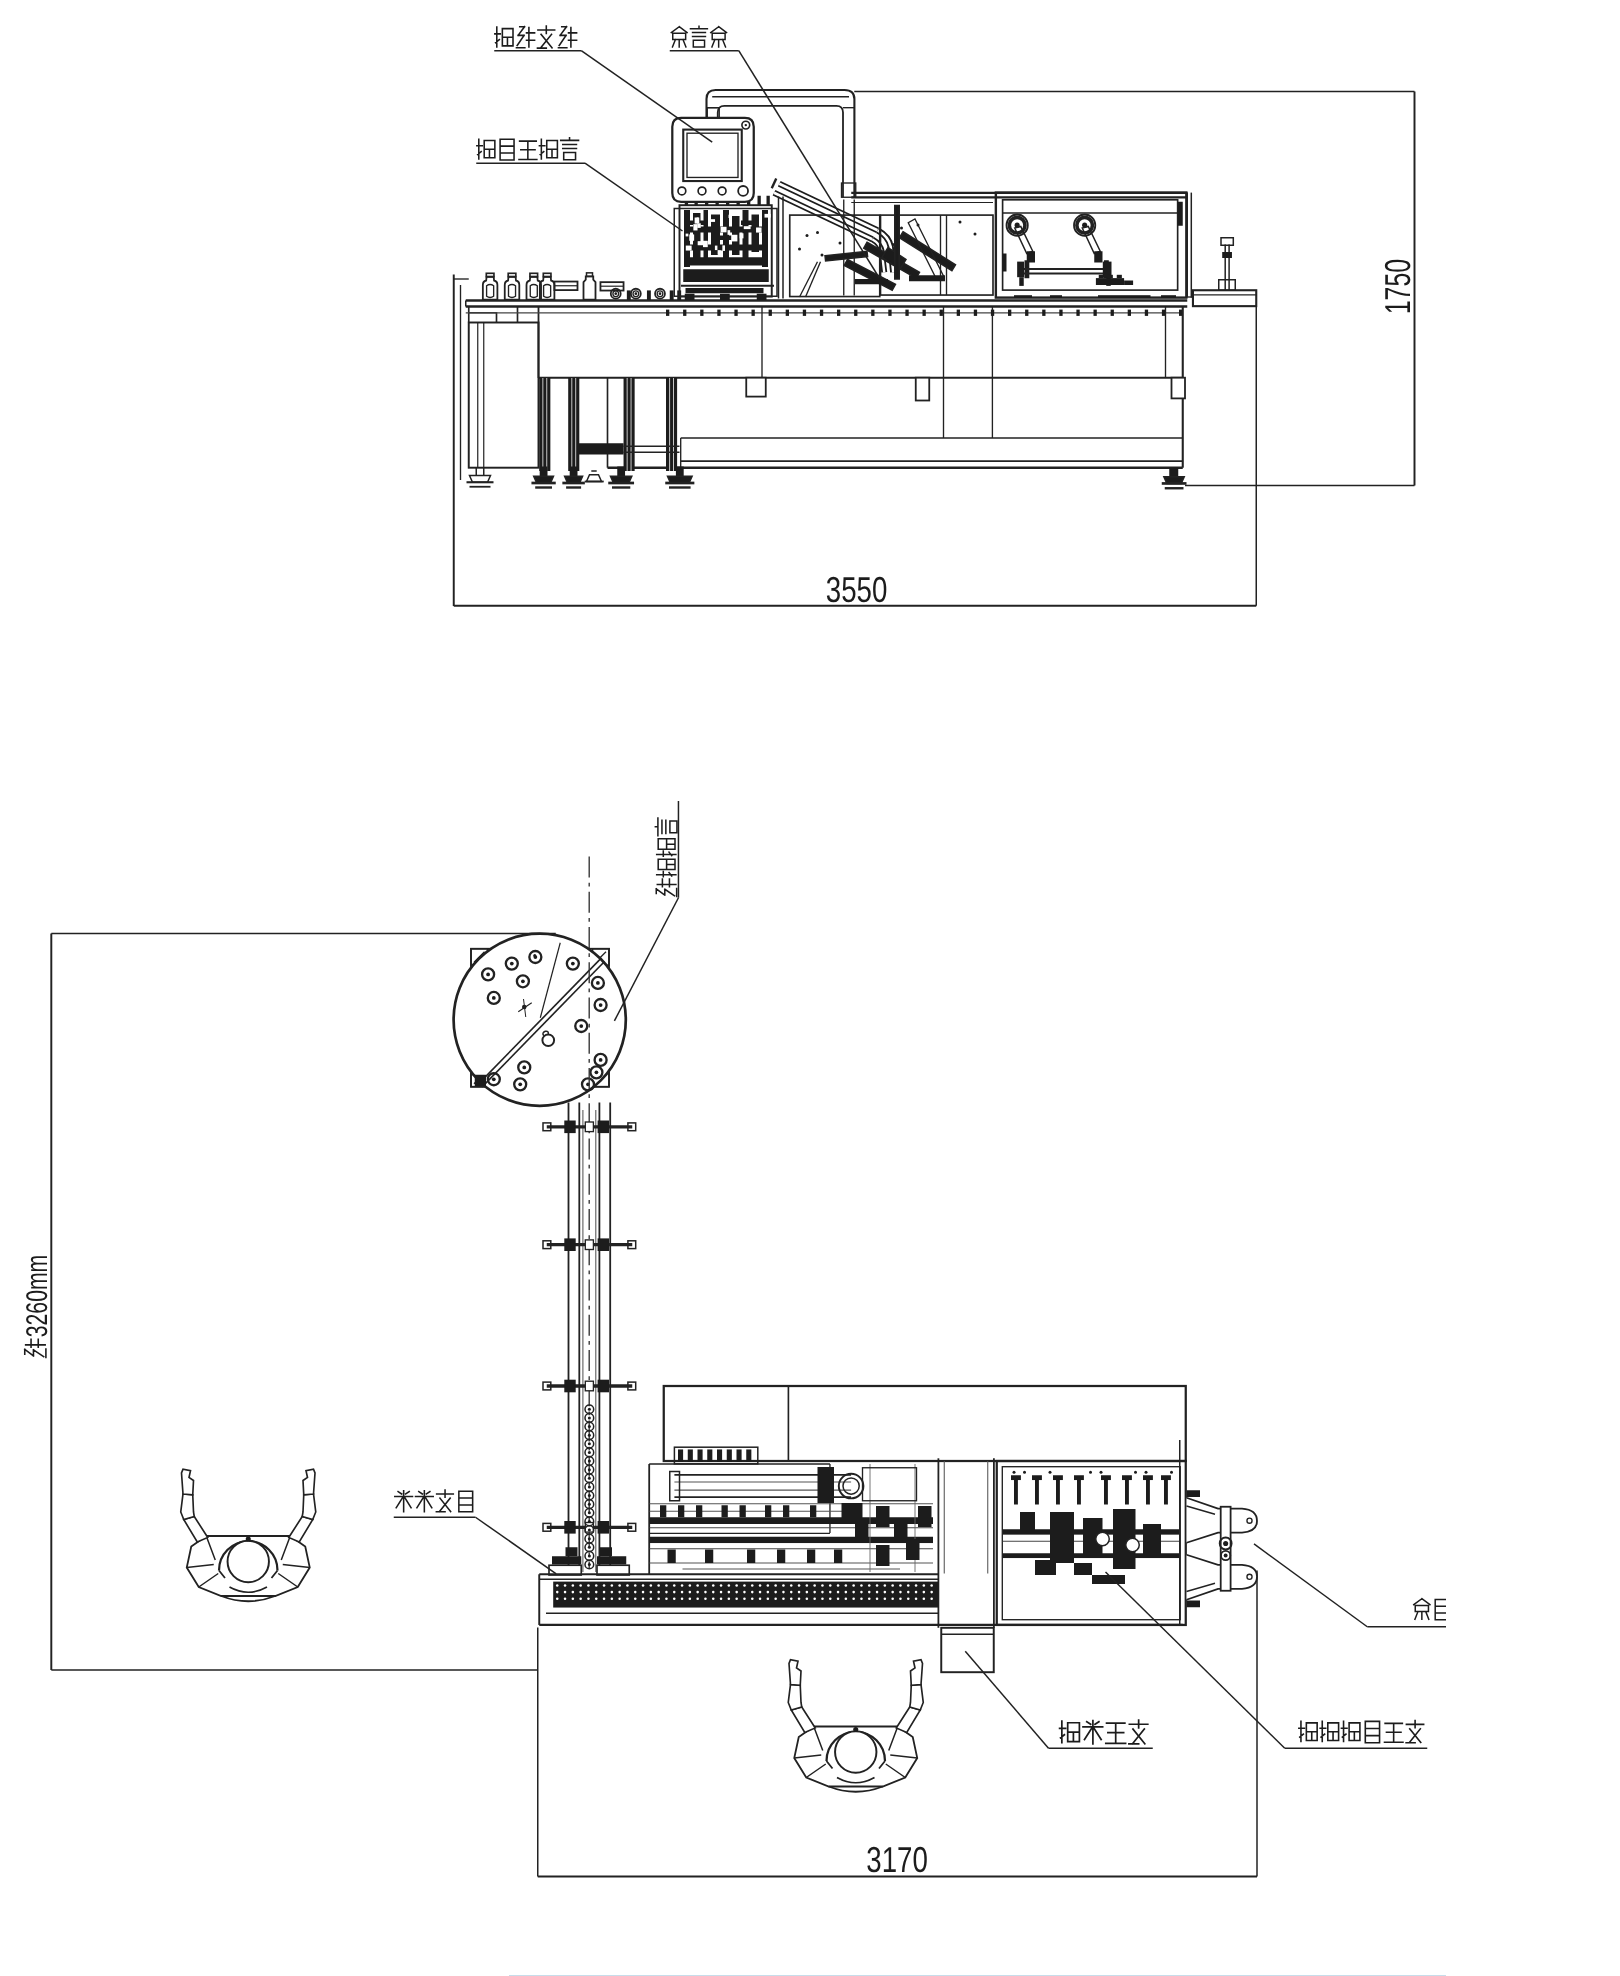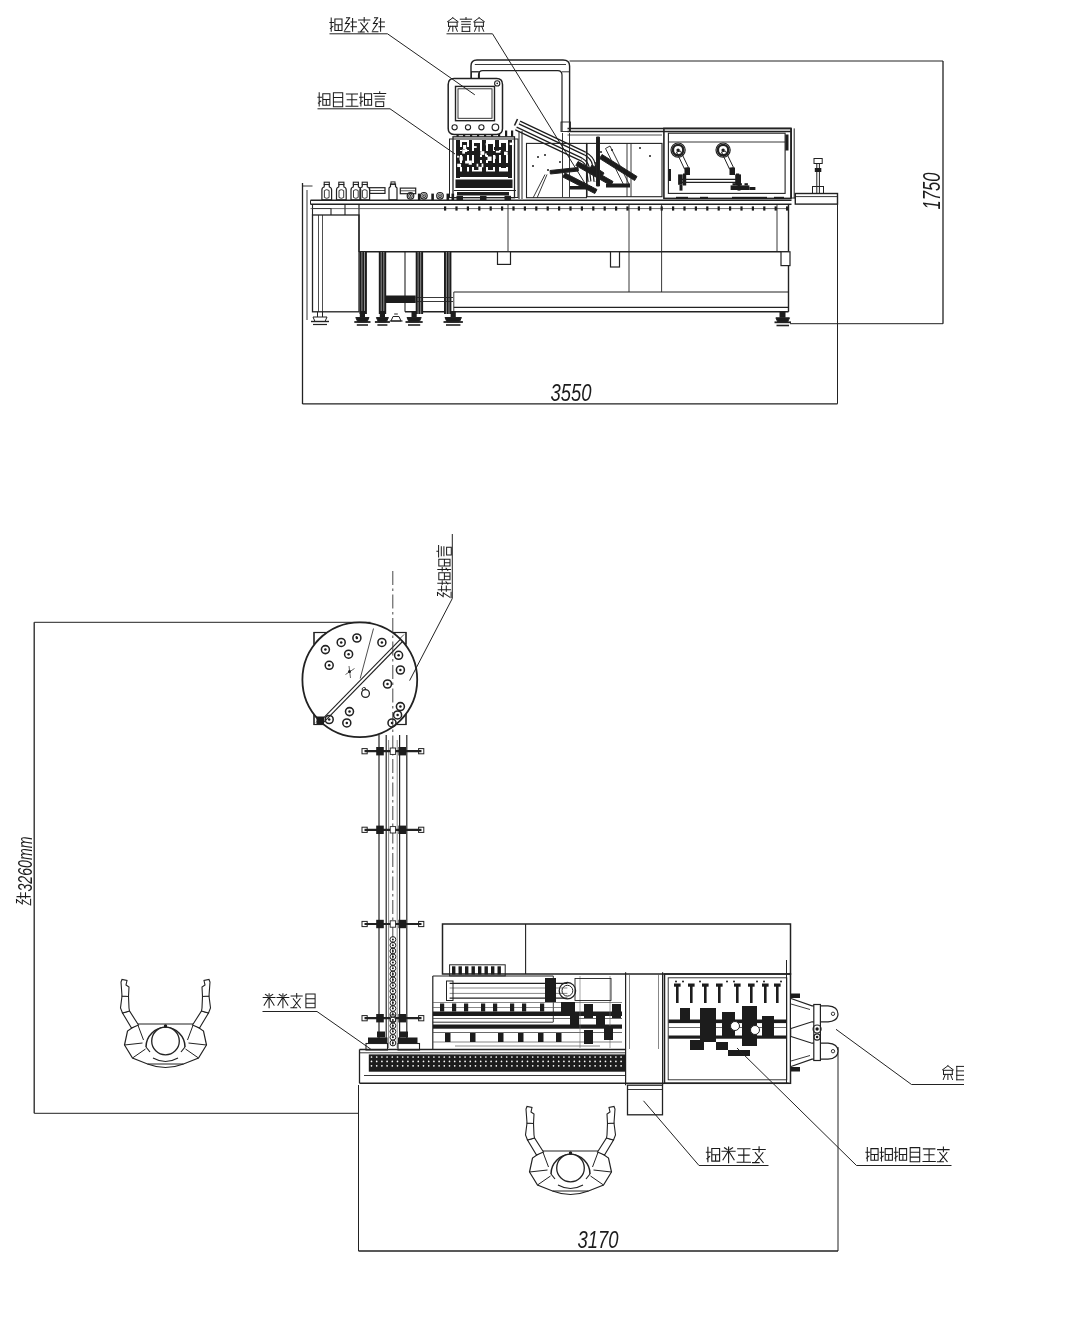--- a/index.html
+++ b/index.html
@@ -1,16 +1,16 @@
 <!DOCTYPE html>
 <html><head>
 <meta charset="utf-8">
 <style>
 html,body{margin:0;padding:0;background:#fff;}
-#page{width:964px;height:1317px;background:#0369a1;overflow:hidden;position:relative;font-style:italic;}
+#page{width:964px;height:1317px;background:#0369a1;overflow:hidden;position:relative;}
 </style>
 </head>
 <body>
 
 <div id="page">
 <svg width="1080" height="1317" viewBox="0 0 1080 1317">
 
 <rect x="0" y="0" width="1080" height="1317" fill="#ffffff"></rect>
 
 <line x1="302.5" y1="183" x2="302.5" y2="404" stroke="#222" stroke-width="1.3"></line>

